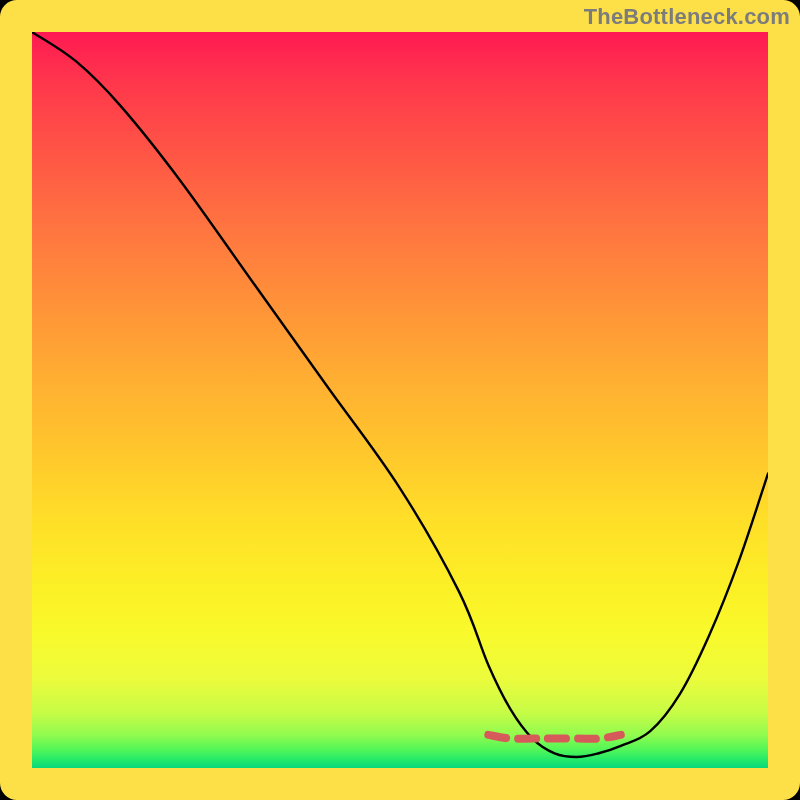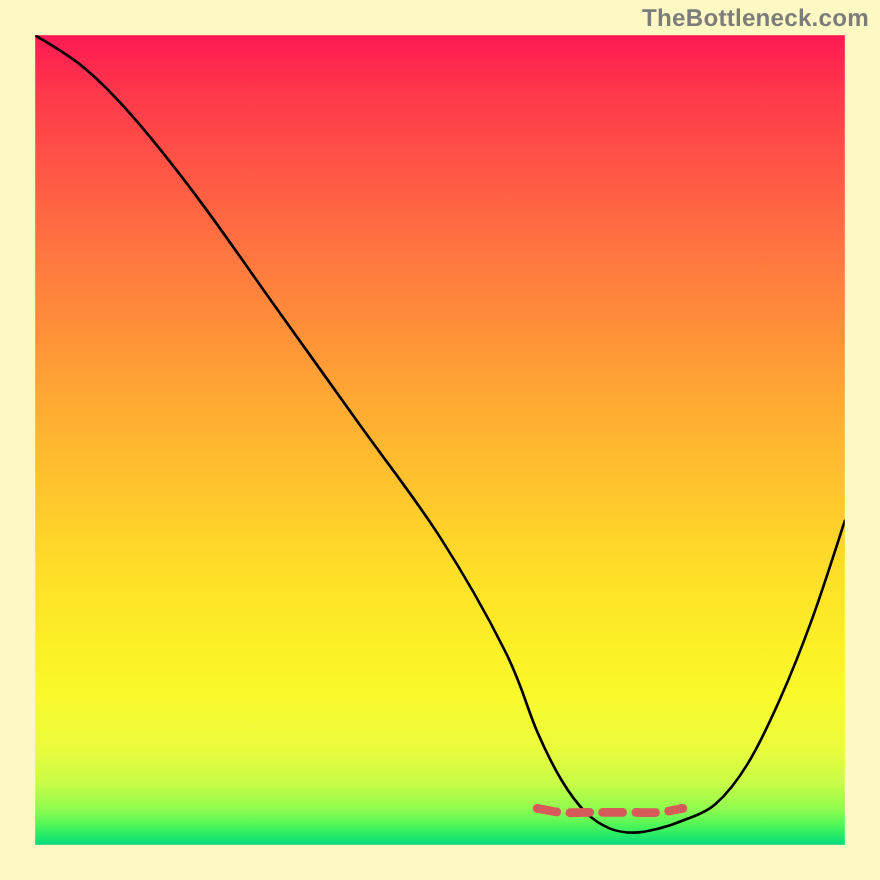--- a/index.html
+++ b/index.html
@@ -7,21 +7,22 @@
     padding: 0;
     width: 800px;
     height: 800px;
     background: #000;
     overflow: hidden;
   }
   .canvas {
     position: relative;
     width: 800px;
     height: 800px;
-    background: #fef9c3;
+    background: #fde047;
+    border-radius: 17px;
   }
   .watermark {
     position: absolute;
     top: 4px;
     right: 10px;
     font-family: Arial, Helvetica, sans-serif;
     font-size: 22px;
     font-weight: bold;
     color: #7c7c7c;
     letter-spacing: 0.2px;

